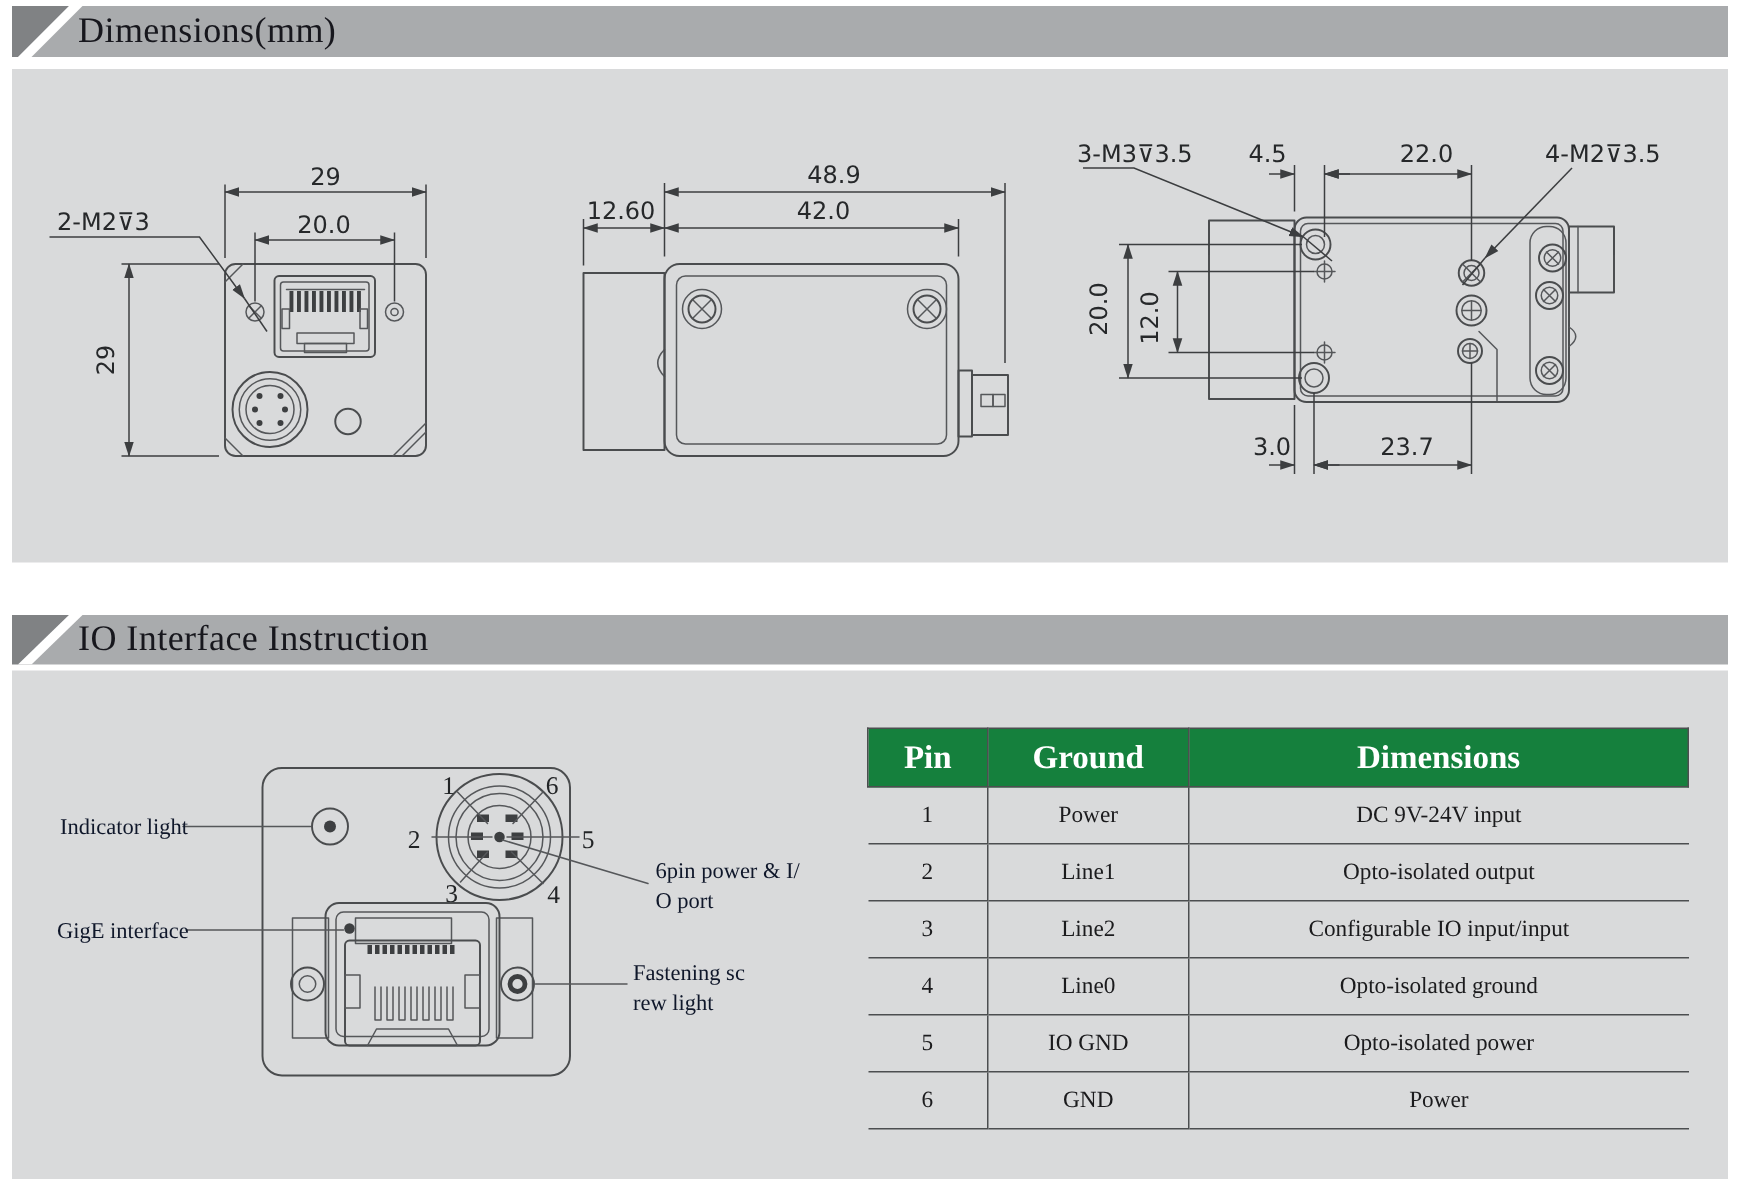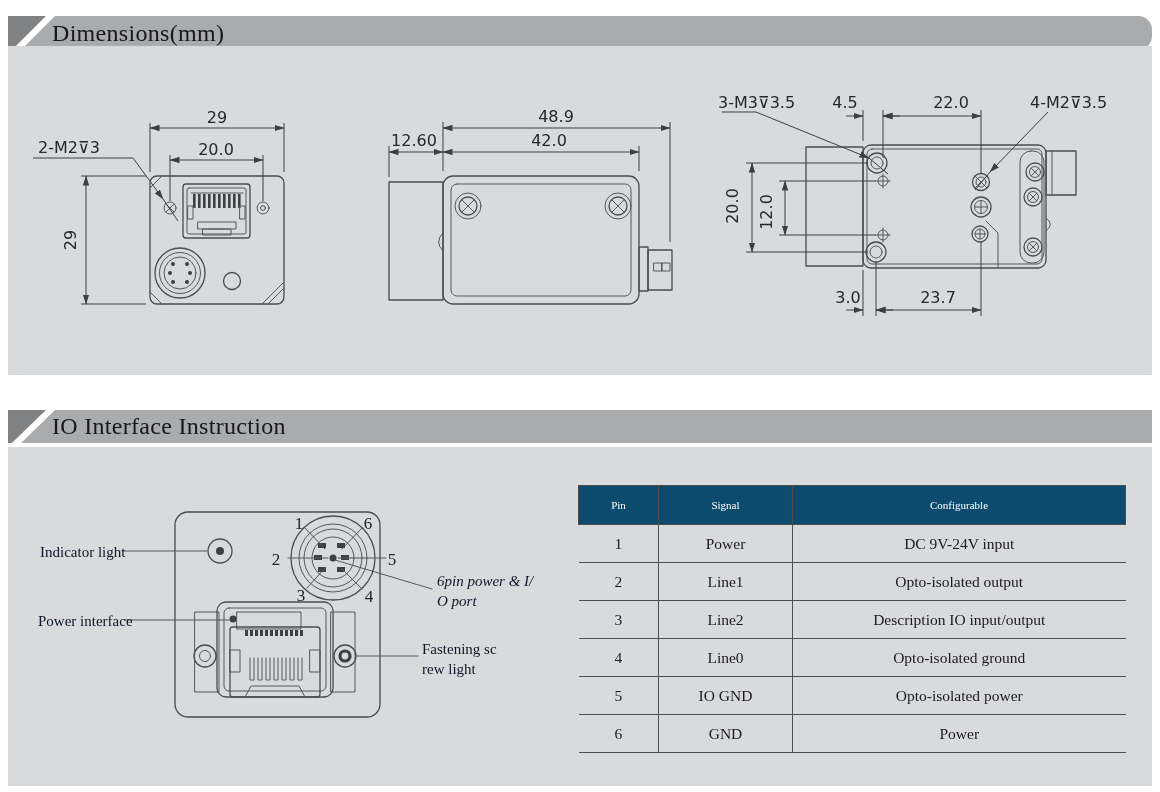--- a/index.html
+++ b/index.html
@@ -1,21 +1,21 @@
 <!DOCTYPE html>
 <html><head>
 <meta charset="utf-8">
 <style>
   html,body { margin:0; padding:0; }
   body {
     width:1160px; height:792px; background:#ffffff; position:relative;
     font-family:"Liberation Serif", serif; overflow:hidden;
   }
   .bar { position:absolute; left:8px; width:1144px; background:#a9abad; }
-  #bar1 { top:16px; height:34px;border-radius:14px; }
+  #bar1 { top:4px; height:34px; }
   #bar2 { top:410px; height:33px; }
   .corner { position:absolute; left:0; top:0; height:100%; width:64px; }
   .bar-title {
     position:absolute; left:44px; top:0; font-size:24px; color:#17171d; letter-spacing:.3px;
   }
   #bar1 .bar-title { line-height:34px; }
   #bar2 .bar-title { line-height:33px; }
   .panel { position:absolute; left:8px; width:1144px; background:#d9dadb; }
   #panel1 { top:46px; height:329px; }
   #panel2 { top:447px; height:339px; }
@@ -34,22 +34,22 @@
   .dlabel {
     position:absolute; font-size:15px; color:#0f172a;
     white-space:pre-line; line-height:1.3;
   }
 
   table#io-table {
     position:absolute; left:578px; top:485px; width:547px;
     border-collapse:collapse; table-layout:fixed;
   }
   #io-table th {
-    background:#0c4a6e; color:#ffffff; font-weight:normal;
-    font-size:11px; height:36px; border:1.6px solid #4c4e50;
+    background:#15803d; color:#ffffff; font-weight:bold;
+    font-size:22px; height:36px; border:1.6px solid #4c4e50;
   }
   #io-table td {
     text-align:center; font-size:15.5px; color:#1b1b1d;
     height:35px; border-bottom:1.6px solid #4c4e50;
   }
   #io-table td + td { border-left:1.6px solid #4c4e50; }
 </style>
 </head>
 <body>
 
@@ -259,54 +259,54 @@
     <circle cx="345" cy="656" r="5" fill="none" stroke="#3d3f41" stroke-width="3.2"></circle>
   <circle class="fl" cx="233" cy="619" r="3.5"></circle>
 
   <path class="tn" d="M122,551 H207"></path>
   <path class="tn" d="M124,620 H229"></path>
   <path class="tn" d="M335,560 L432,589"></path>
   <path class="tn" d="M357,656 H418"></path>
 </svg>
 
 <div class="dlabel" style="left:40px; top:543px;">Indicator light</div>
-<div class="dlabel" style="left:38px; top:612px;">Power interface</div>
-<div class="dlabel" style="left:437px; top:572px;font-style:italic;">6pin power &amp; I/
+<div class="dlabel" style="left:38px; top:612px;">GigE interface</div>
+<div class="dlabel" style="left:437px; top:572px;">6pin power &amp; I/
 O port</div>
 <div class="dlabel" style="left:422px; top:640px;">Fastening sc
 rew light</div>
 
 <table id="io-table">
   <colgroup>
       <col style="width:80px">
       <col style="width:134px">
       <col style="width:333px">
     </colgroup>
   <thead>
     <tr>
       <th>Pin</th>
-      <th>Signal</th>
-      <th>Configurable</th>
+      <th>Ground</th>
+      <th>Dimensions</th>
     </tr>
   </thead>
   <tbody>
       <tr>
         <td>1</td>
         <td>Power</td>
         <td>DC 9V-24V input</td>
       </tr>
       <tr>
         <td>2</td>
         <td>Line1</td>
         <td>Opto-isolated output</td>
       </tr>
       <tr>
         <td>3</td>
         <td>Line2</td>
-        <td>Description IO input/output</td>
+        <td>Configurable IO input/input</td>
       </tr>
       <tr>
         <td>4</td>
         <td>Line0</td>
         <td>Opto-isolated ground</td>
       </tr>
       <tr>
         <td>5</td>
         <td>IO GND</td>
         <td>Opto-isolated power</td>

